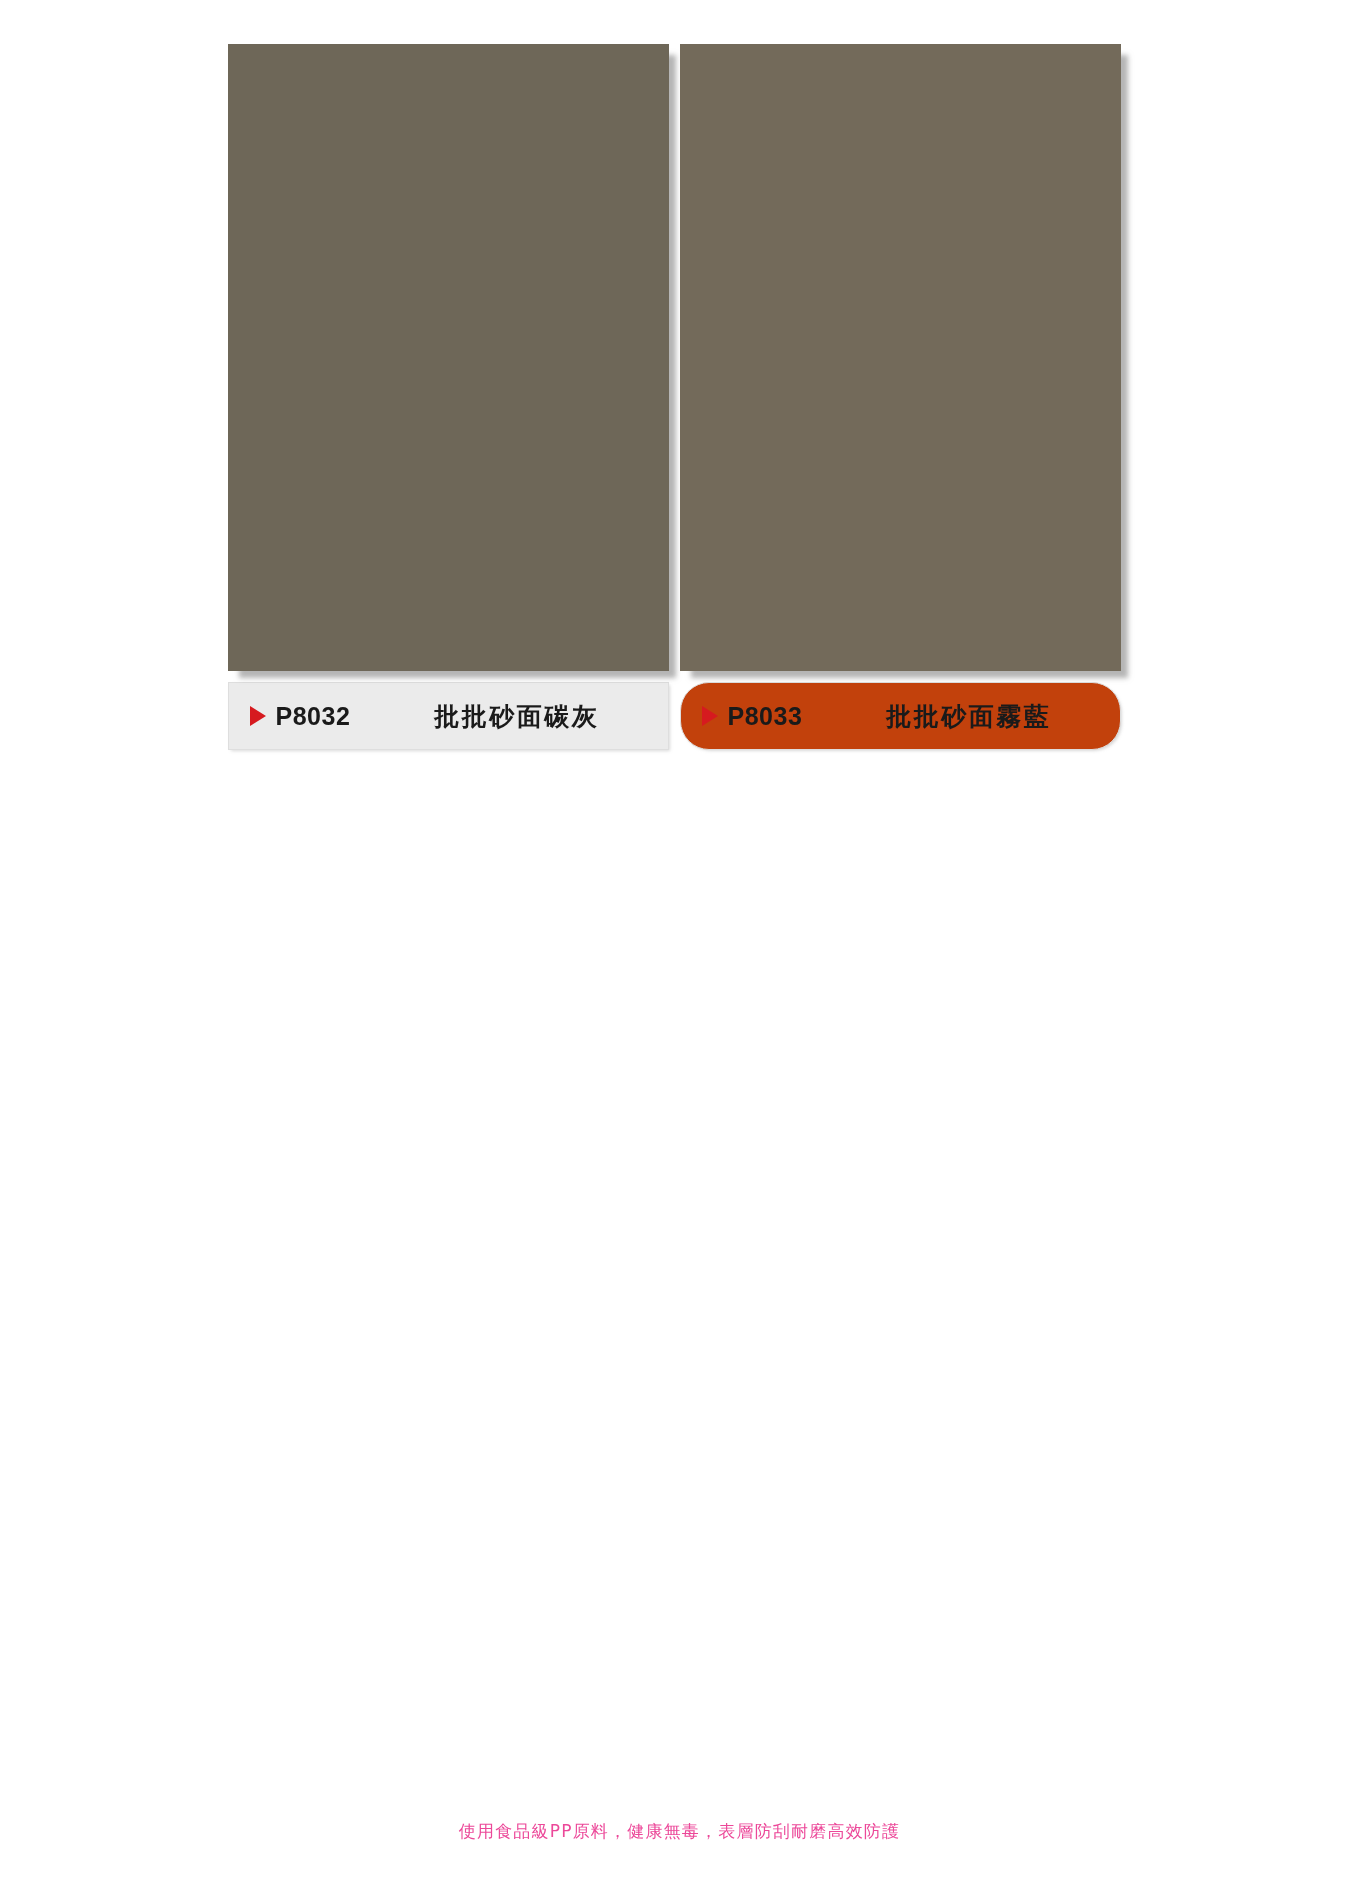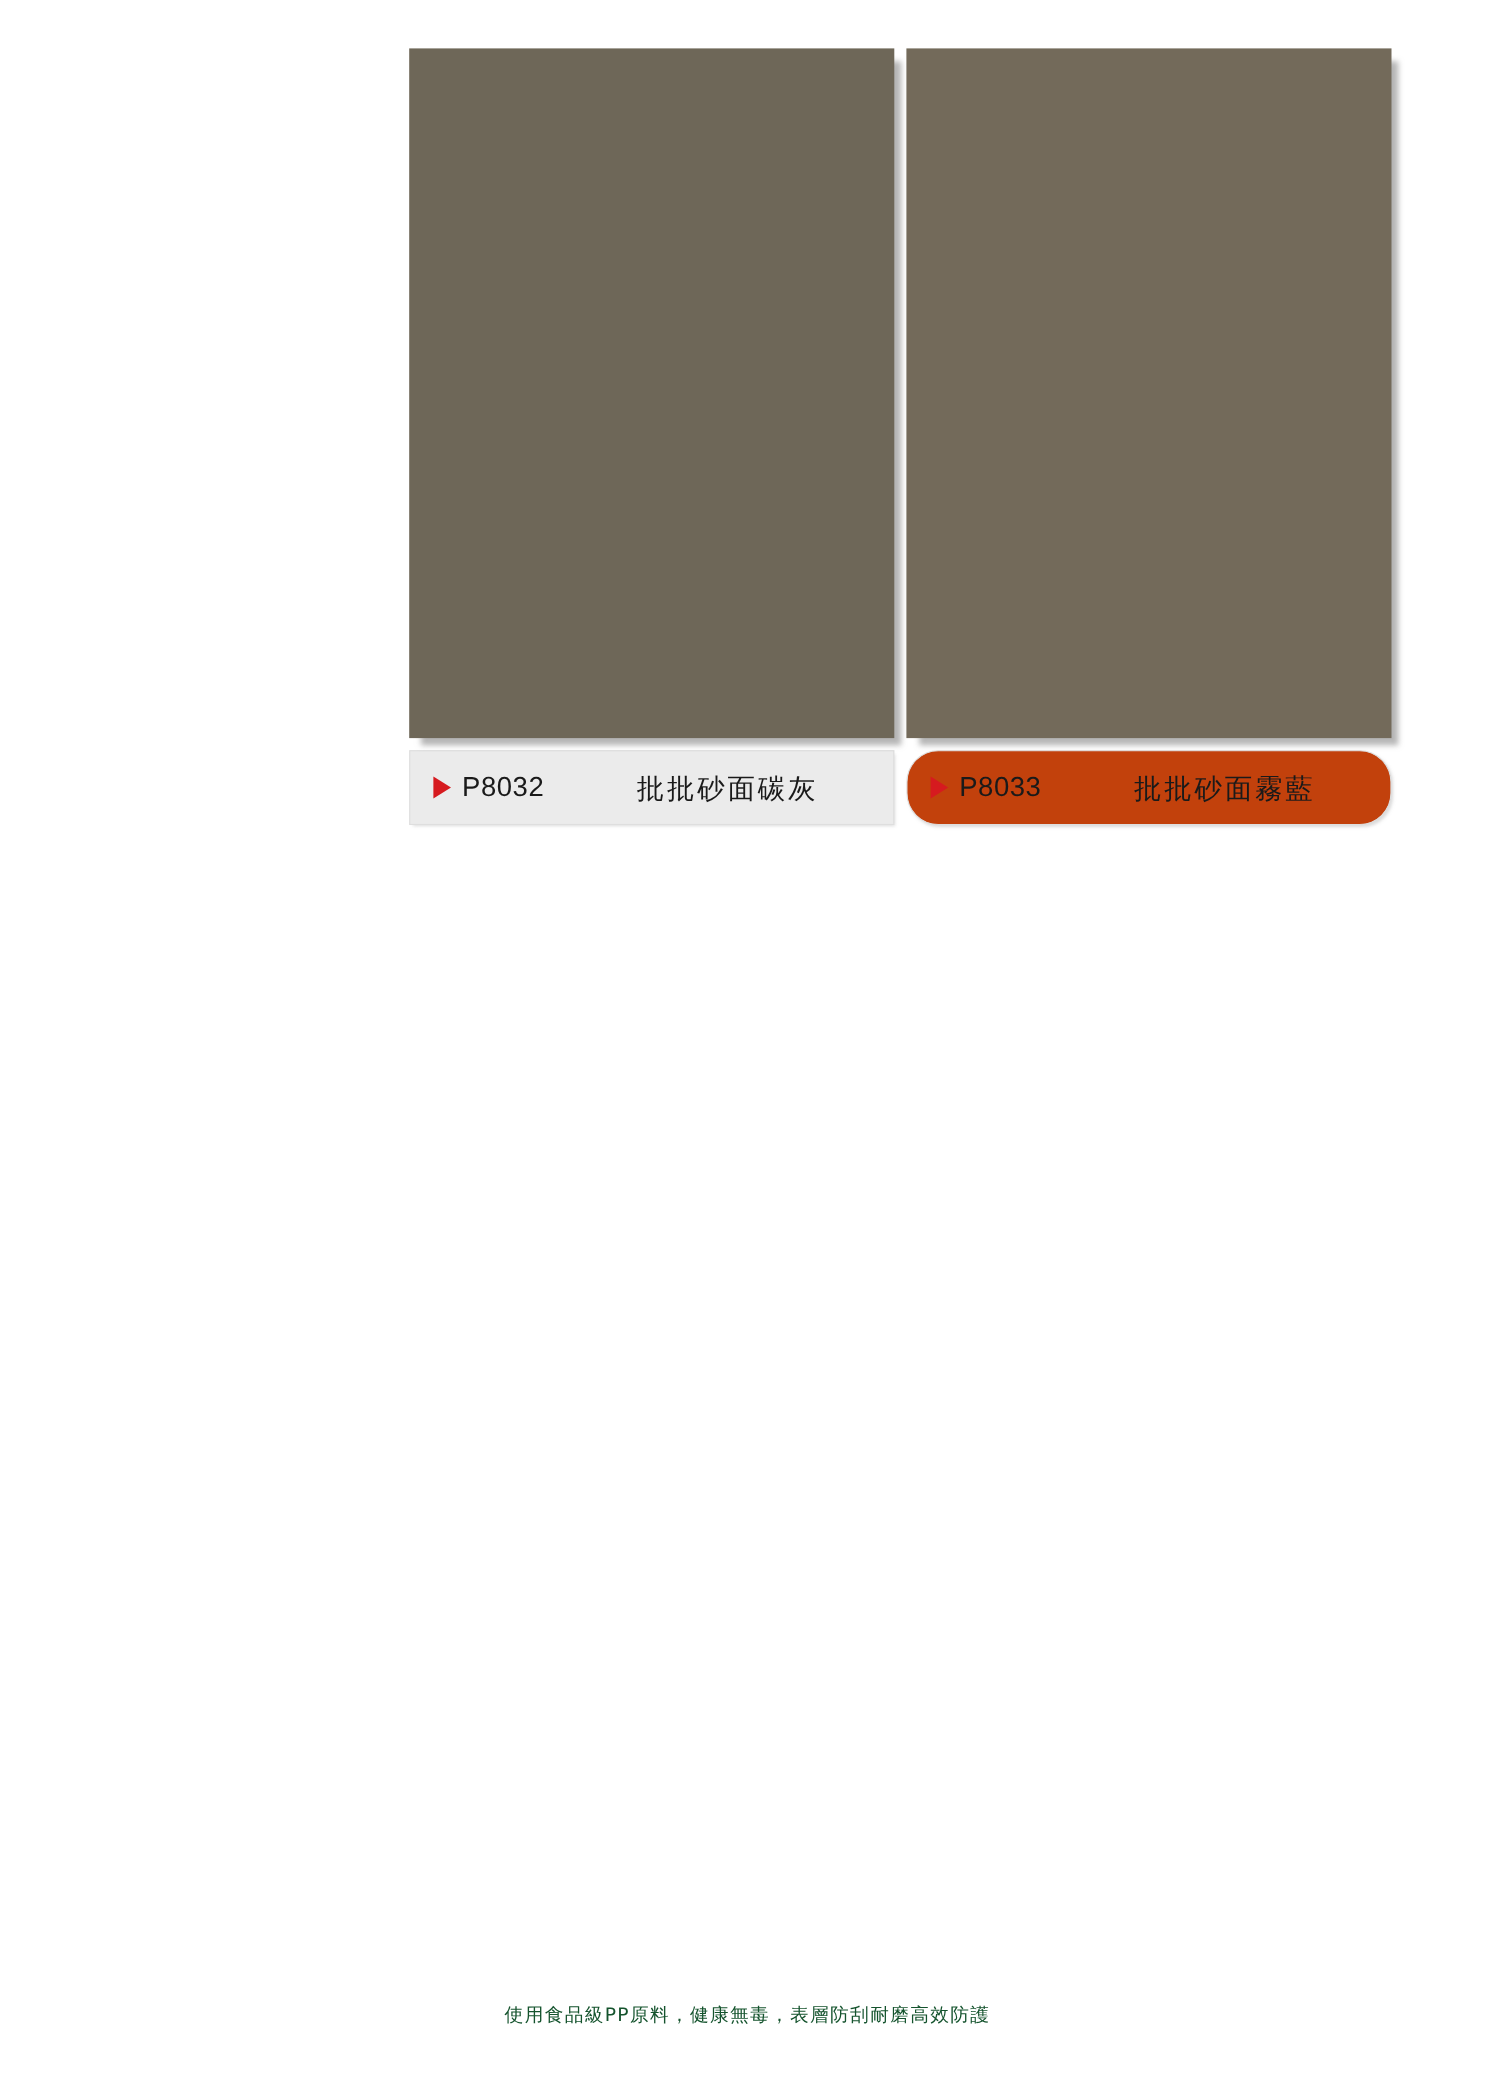--- a/index.html
+++ b/index.html
@@ -25,22 +25,23 @@
 
   .grid {
     position: absolute;
     left: 83px;
     top: 44px;
     width: 1193px;
   }
 
   .row {
     display: flex;
-    justify-content: flex-end;
+    justify-content: center;
     width: 100%;
+    font-weight: bold;
   }
   .row-top { height: 742px; }
   .row-bottom { height: 737px; margin-top: 40px; }
 
   .card {
     width: 452px;
     position: relative;
   }
 
   .swatch-wrap {
@@ -154,15 +155,15 @@
           <div class="code">P8033</div>
           <div class="cname">批批砂面霧藍</div>
         </div>
       </div>
 
     </div>
 
 
   </div>
 
-  <div class="footer" style="color: #14532d;">使用食品級PP原料，健康無毒，表層防刮耐磨高效防護</div>
+  <div class="footer" style="color: #ec4899;">使用食品級PP原料，健康無毒，表層防刮耐磨高效防護</div>
 
 </div>
 
 </body></html>

